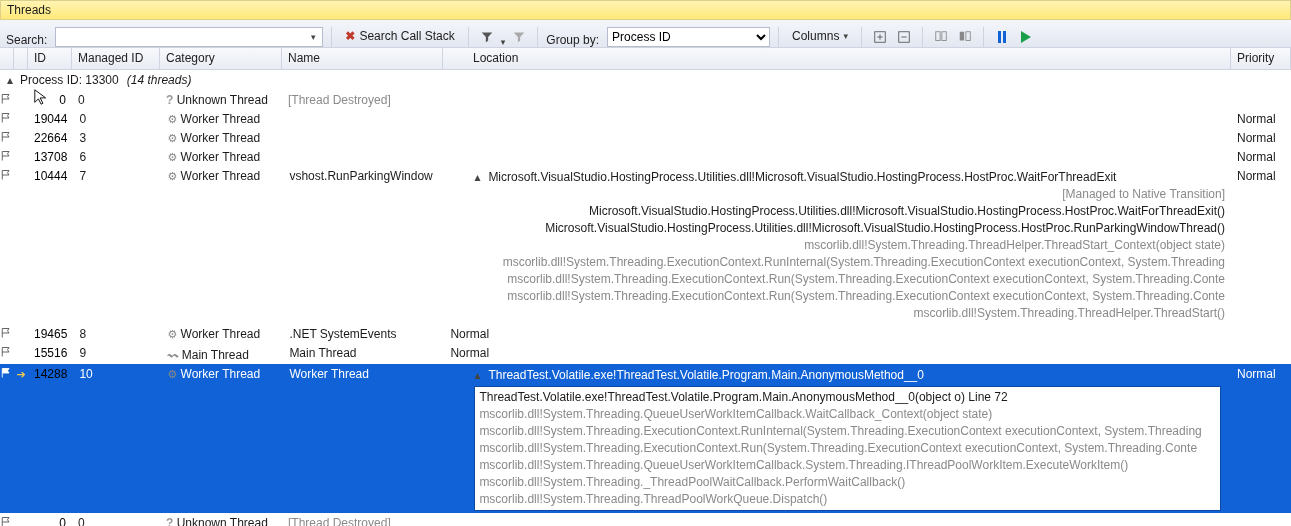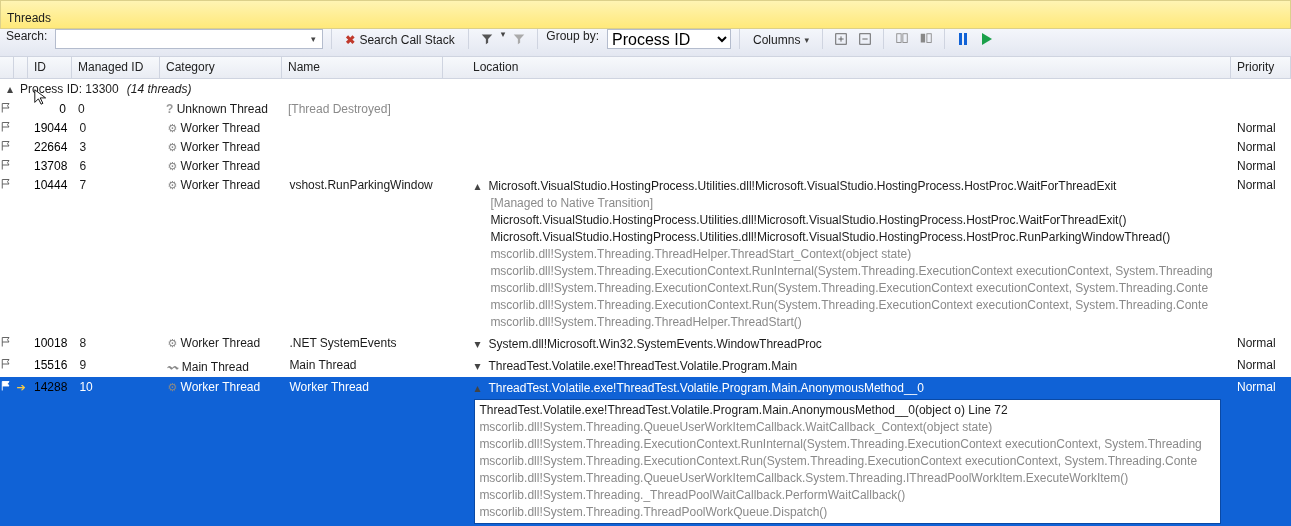--- a/index.html
+++ b/index.html
@@ -10,30 +10,30 @@
     color: #1b1b1b;
     background: #fff;
     width: 1291px;
     height: 526px;
     overflow: hidden;
   }
   
   .title-bar {
     background: linear-gradient(#fff4b3, #ffe97a);
     border: 1px solid #dcd08a;
-    height: 29px;
+    height: 20px;
     line-height: 18px;
-    padding: 8px 6px;
+    padding: 0 6px;
     font-size: 12px;
     color: #1b1b1b;
   }
   
   .toolbar {
     display: flex;
-    align-items: flex-start;
+    align-items: flex-end;
     height: 28px;
     background: linear-gradient(#f4f6fb, #e3e7f1);
     border-bottom: 1px solid #cfd4e0;
     padding: 0 6px;
     gap: 4px;
   }
   .toolbar .lbl { color: #222; margin-right: 4px; }
   .toolbar .search-box {
     flex: 0 0 268px;
     height: 20px;
@@ -47,24 +47,24 @@
     display:flex;align-items:center;justify-content:center;
     color:#555;
   }
   .toolbar .sep { width:1px; height:20px; background:#cfd4e0; margin:0 4px; }
   .toolbar .btn {
     display:flex; align-items:center; gap:4px;
     height:22px; padding:0 4px;
     border:1px solid transparent;
   }
   .toolbar select.groupby {
-    height:20px; font-size:16px;
+    height:20px; font-size:12px;
     border:1px solid #b4bccd;
     background:#fff;
-    width:124px;
+    width:163px;
   }
   .toolbar .x-icon { color:#c0392b; font-weight:bold; }
   .caret-down { font-size:9px; color:#444; }
   .funnel { width:12px;height:12px; }
   
   .col-bar {
     display:flex; height:22px;
     background: linear-gradient(#f7f9fc,#e9ecf3);
     border-bottom:1px solid #cfd4e0;
   }
@@ -95,21 +95,21 @@
     display:flex; align-items:flex-start;
     border-top:1px solid transparent;
     min-height:19px;
   }
   .trow > div { padding:2px 6px; }
   .trow .c-flag, .trow .c-break { padding:2px 0; text-align:center;}
   .trow .c-id { color:#000; }
   .trow .c-loc { padding-top:2px; padding-bottom:2px; }
   .gray { color:#8a8a8a; }
   .loc-line { line-height:17px; white-space:nowrap; overflow:hidden; text-overflow:ellipsis;}
-  .stack-sub { padding-left:16px; }
+  .stack-sub { padding-left:16px;text-align:right; }
   .stack-sub .loc-line.gray { color:#8a8a8a; }
   .exp-chevr { display:inline-block; width:12px; color:#444; margin-right:2px;}
   .sel {
     background:#1062d6;
     color:#fff;
   }
   .sel .gray { color:#d8e6fb; }
   .sel .stack-inner {
     background:#fff; color:#1b1b1b;
     border:1px solid #0a49a5;
@@ -300,37 +300,35 @@
           <div class="loc-line gray">mscorlib.dll!System.Threading.ThreadHelper.ThreadStart()</div>
         </div>
       </div>
      <div class="c-pri">Normal</div>
    </div>
     <div class="trow ">
      <div class="c-flag"><span class="flag-ico "><svg width="12" height="12" viewBox="0 0 16 16">
             <path d="M3 2v12M3 2h9l-2 3 2 3H3" fill="none" stroke="currentColor" stroke-width="1.2"></path>
           </svg></span></div>
      <div class="c-break"></div>
-     <div class="c-id">10018</div>
+     <div class="c-id">19465</div>
      <div class="c-mid">8</div>
      <div class="c-cat"><span class="gear-ico">⚙</span> Worker Thread</div>
      <div class="c-name ">.NET SystemEvents</div>
-     <div class="c-loc"><span class="exp-chevr">▾</span><span class="loc-line">System.dll!Microsoft.Win32.SystemEvents.WindowThreadProc</span></div>
      <div class="c-pri">Normal</div>
    </div>
     <div class="trow ">
      <div class="c-flag"><span class="flag-ico "><svg width="12" height="12" viewBox="0 0 16 16">
             <path d="M3 2v12M3 2h9l-2 3 2 3H3" fill="none" stroke="currentColor" stroke-width="1.2"></path>
           </svg></span></div>
      <div class="c-break"></div>
      <div class="c-id">15516</div>
      <div class="c-mid">9</div>
      <div class="c-cat"><span class="wave-ico">〰</span> Main Thread</div>
      <div class="c-name ">Main Thread</div>
-     <div class="c-loc"><span class="exp-chevr">▾</span><span class="loc-line">ThreadTest.Volatile.exe!ThreadTest.Volatile.Program.Main</span></div>
      <div class="c-pri">Normal</div>
    </div>
     <div class="trow sel">
      <div class="c-flag"><span class="flag-ico solid"><svg width="12" height="12" viewBox="0 0 16 16">
             <path d="M3 2v12M3 2h9l-2 3 2 3H3" fill="currentColor" stroke="currentColor" stroke-width="1.2"></path>
           </svg></span></div>
      <div class="c-break"><span class="yellow-arrow">➔</span></div>
      <div class="c-id">14288</div>
      <div class="c-mid">10</div>
      <div class="c-cat"><span class="gear-ico">⚙</span> Worker Thread</div>

